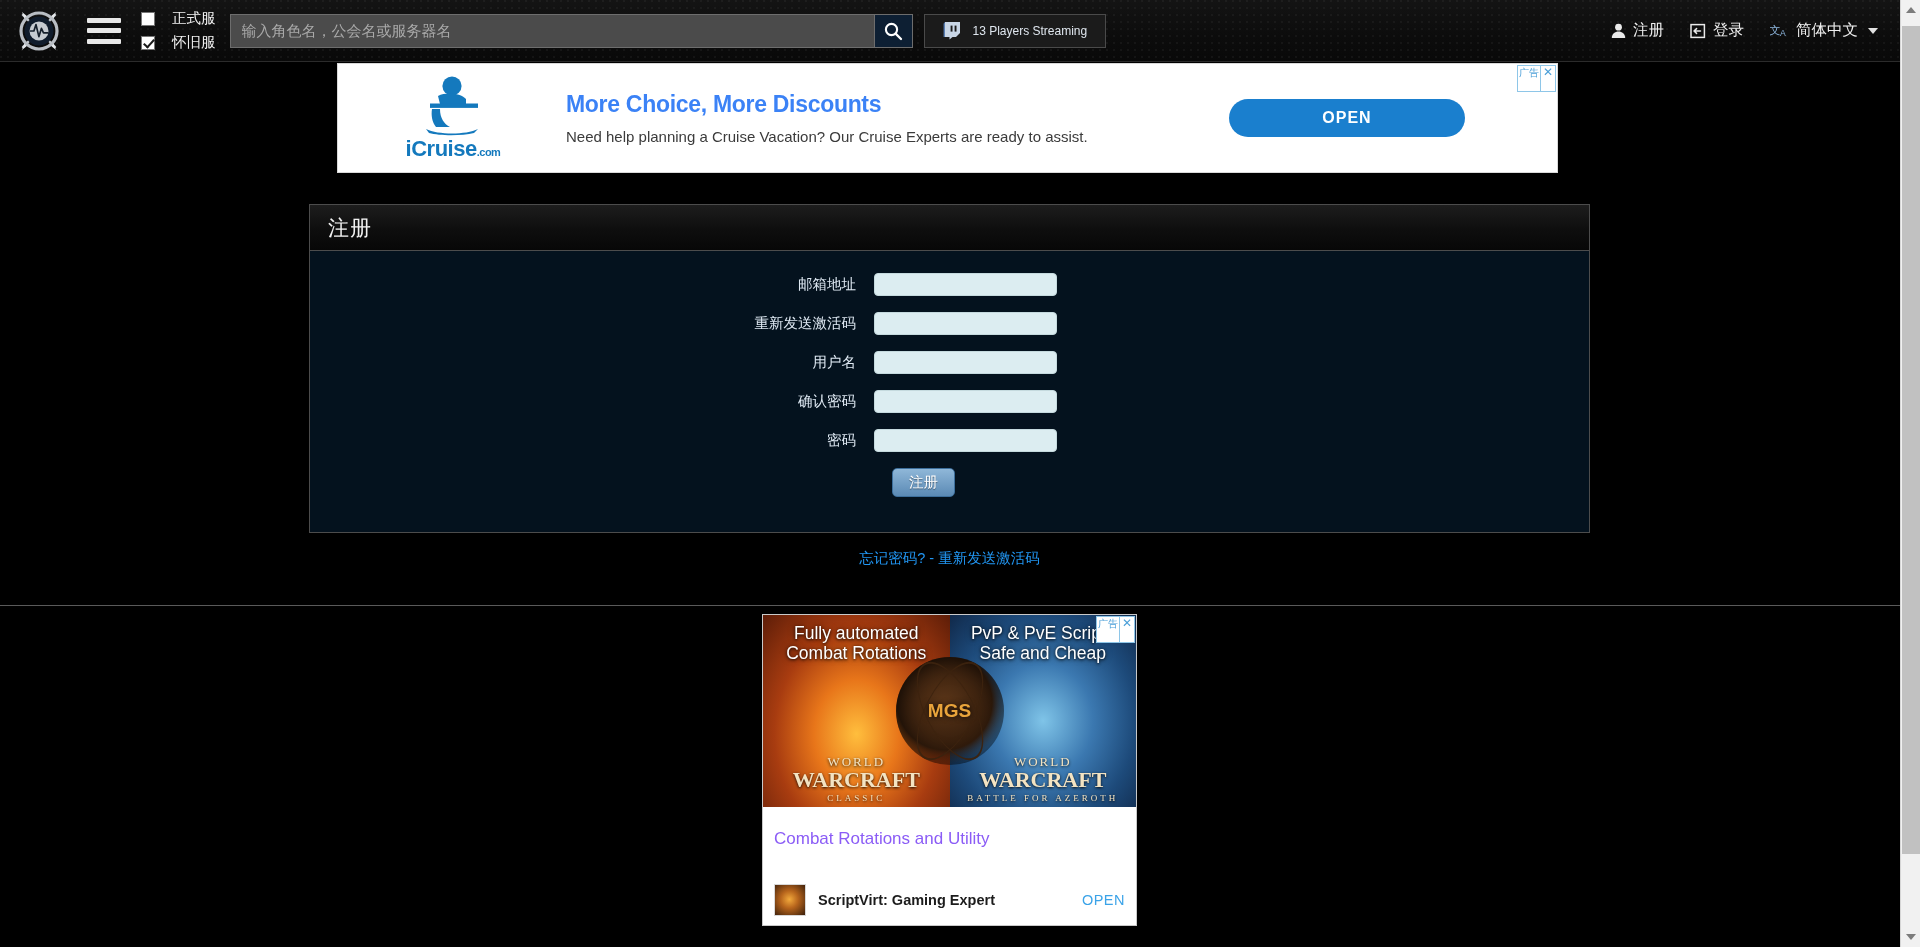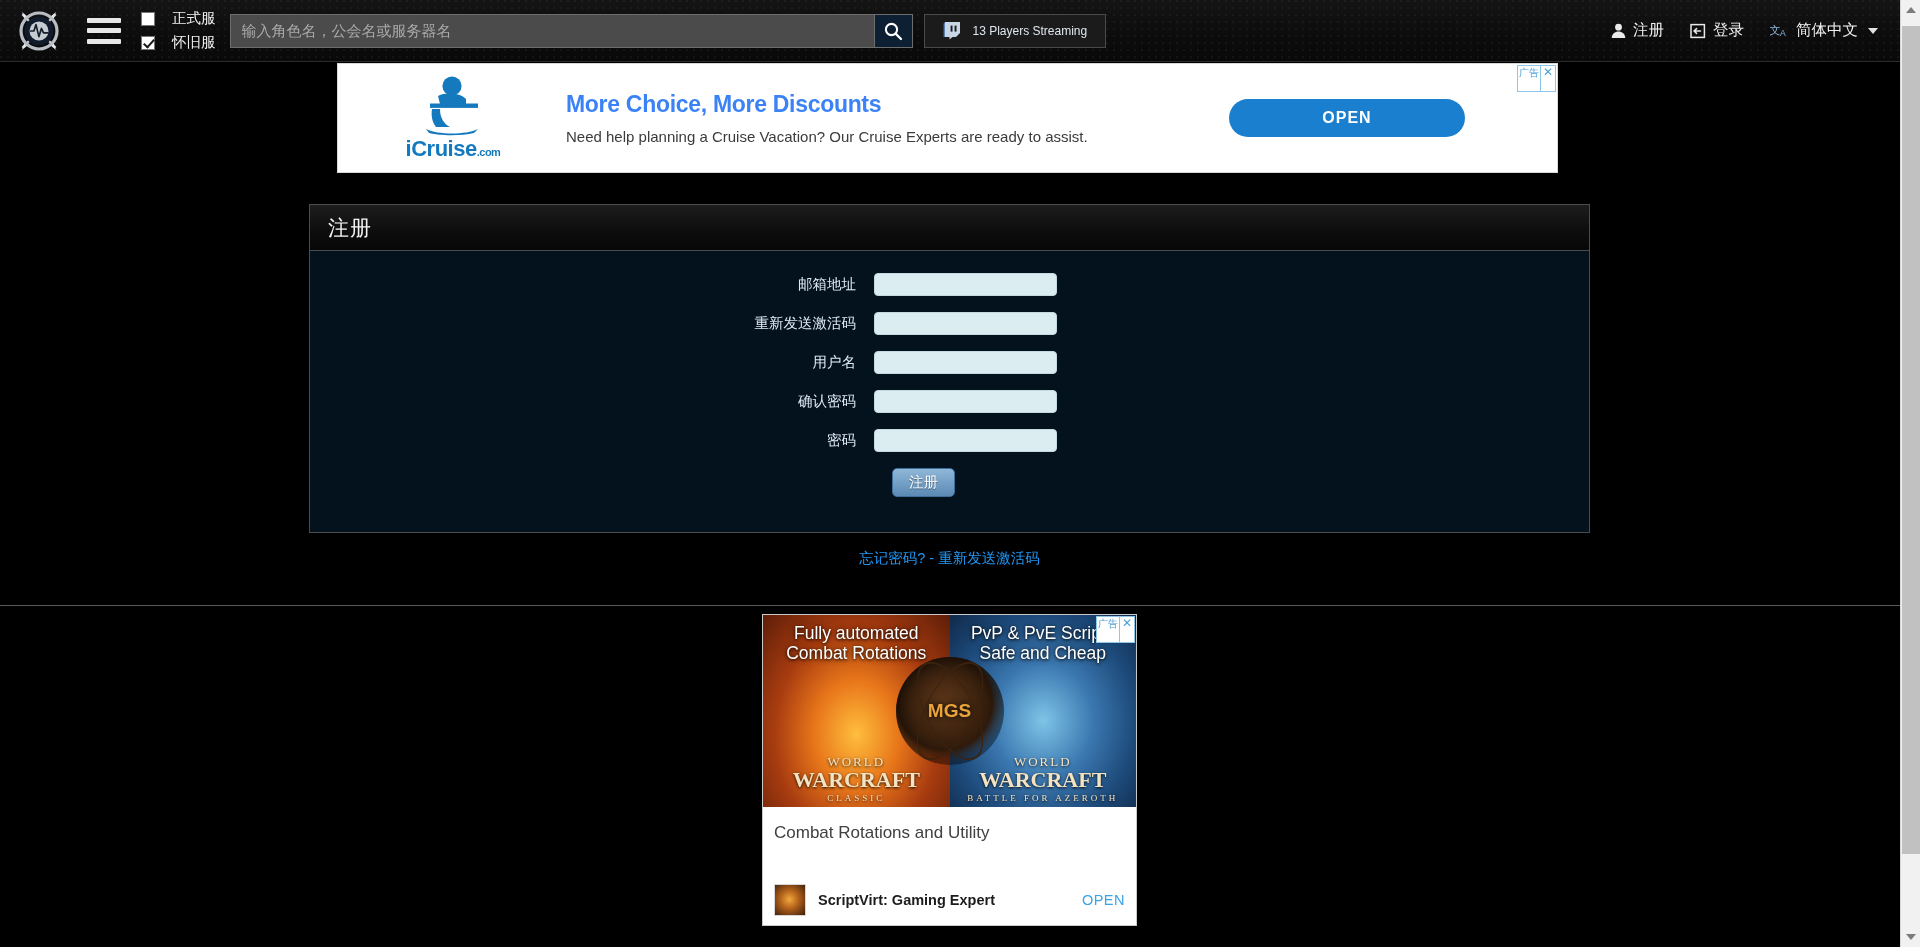--- a/index.html
+++ b/index.html
@@ -231,21 +231,21 @@
     z-index: 3;
   }
   .botad-orb::before, .botad-orb::after {
     content:""; position:absolute; inset:0; border-radius:50%;
     border: 2px solid rgba(60,35,15,.95);
   }
   .botad-orb::before { transform: rotate(28deg) scaleX(.45); }
   .botad-orb::after  { transform: rotate(-28deg) scaleX(.45); }
 
   .botad-title {
-    font-size: 17px; color: #404040; padding: 16px 11px 0 11px;
+    font-size: 17px; color: #8b5cf6; padding: 22px 11px 0 11px;
   }
   .botad-foot {
     position: absolute; bottom: 9px; left: 0; right: 0;
     display: flex; align-items: center; padding: 0 11px; text-align: center;
   }
   .botad-avatar {
     width: 32px; height: 32px; flex: 0 0 auto;
     background: radial-gradient(circle at 48% 48%, #f2a93c 0%, #b6641c 40%, #3a1e0a 100%);
     border: 1px solid #d8d8d8;
   }

